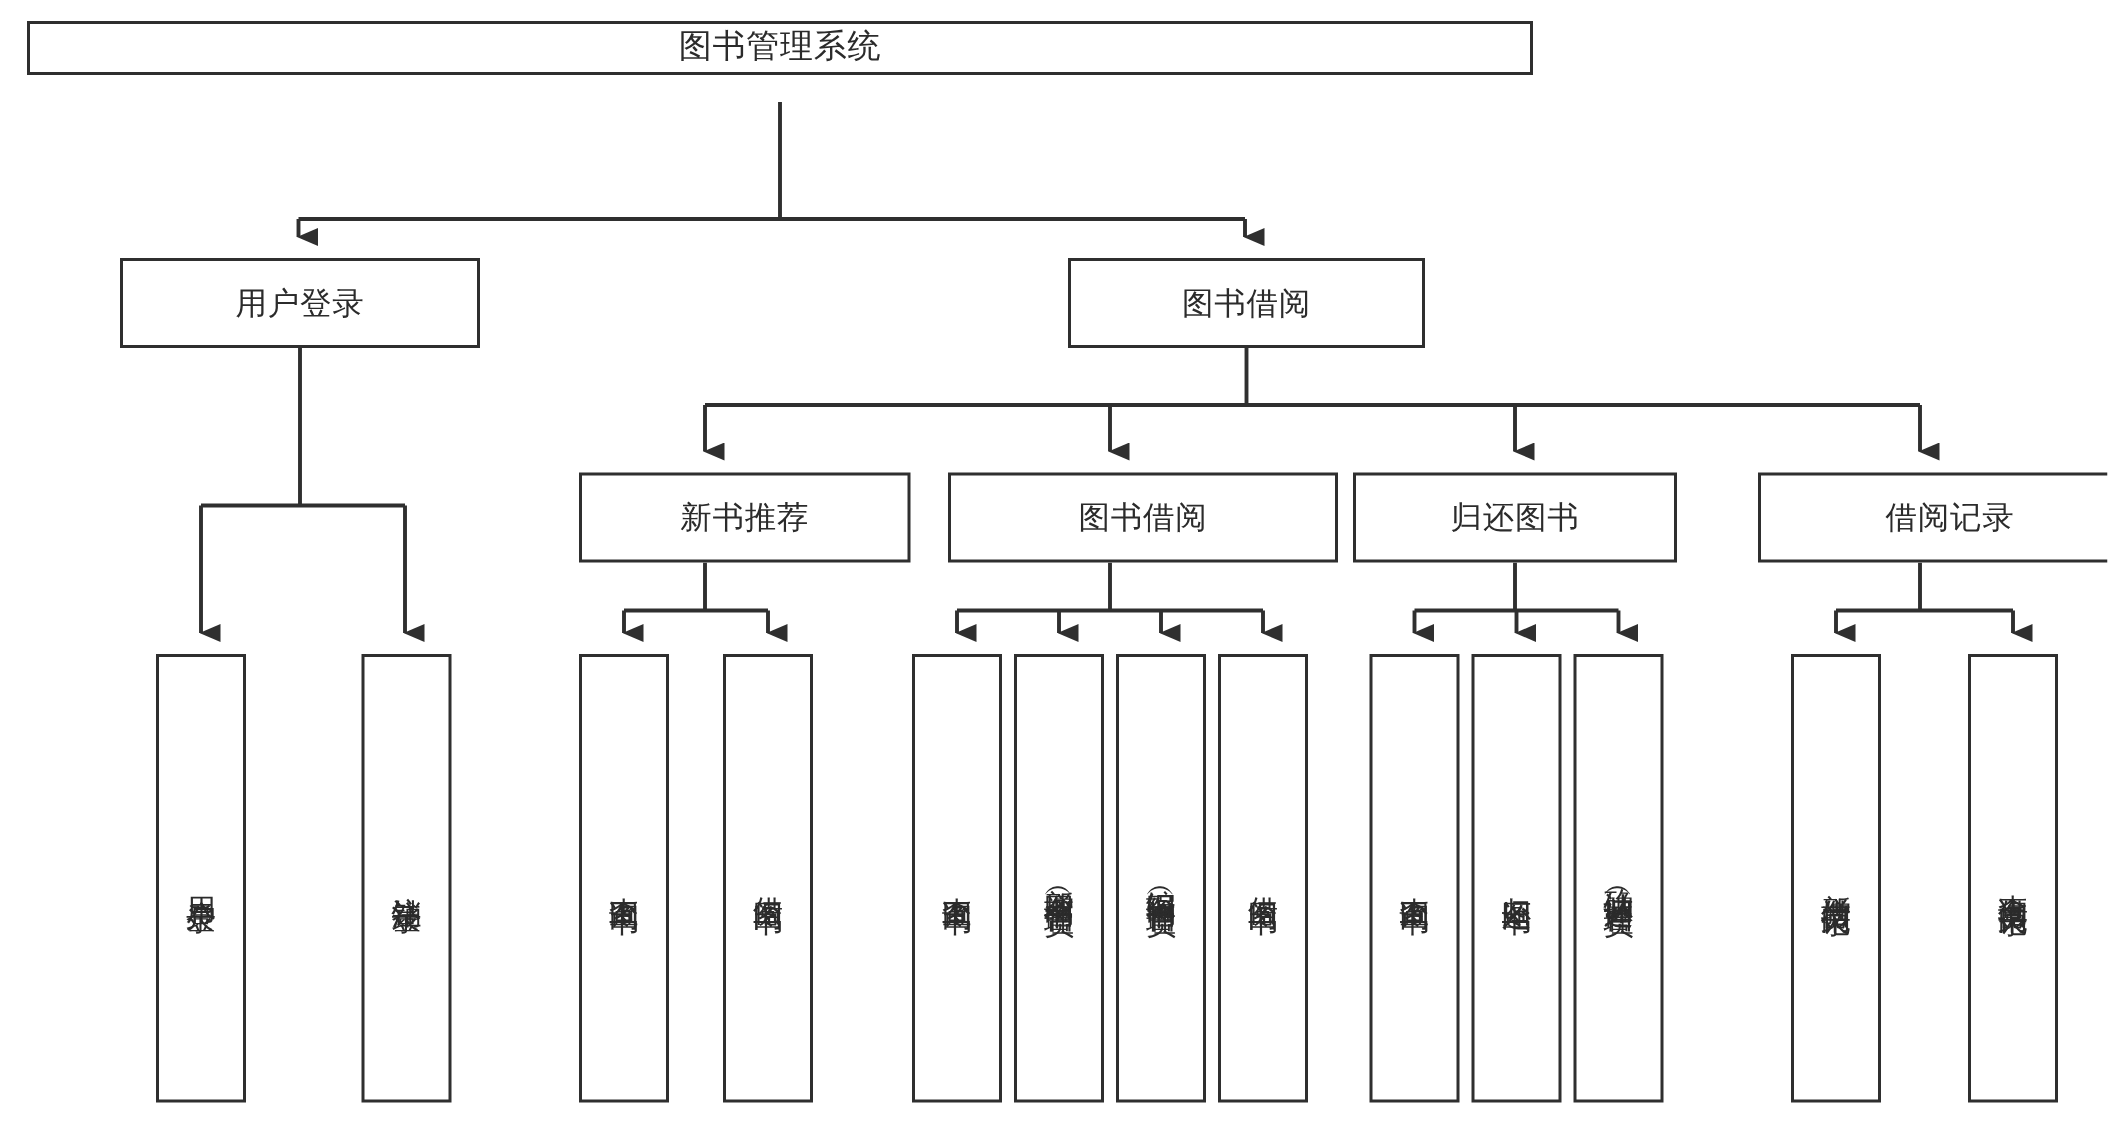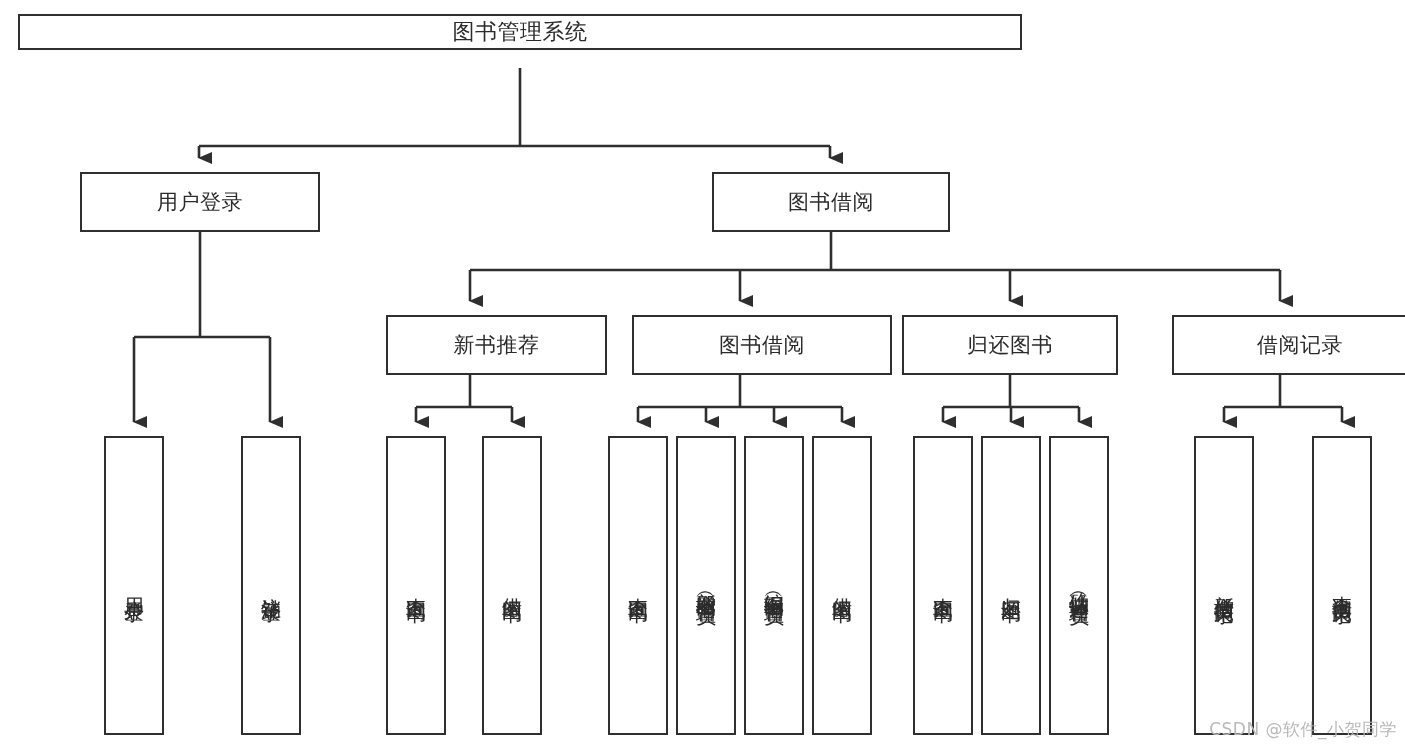--- a/index.html
+++ b/index.html
@@ -185,14 +185,13 @@
         <span class="node-label">确认归还（管理员）</span>
       </div>
       <div class="node leaf" style="left: 1194px; top: 436px; width: 60px; height: 299px; border-color: rgb(47, 47, 47); background: rgb(255, 255, 255);">
         <span class="node-label">新增借阅记录</span>
       </div>
       <div class="node leaf" style="left: 1312px; top: 436px; width: 60px; height: 299px; border-color: rgb(47, 47, 47); background: rgb(255, 255, 255);">
         <span class="node-label">查询借阅记录</span>
       </div>
     </div>
 
-  <div id="watermark" style="color: rgb(185, 185, 185);">CSDN @软件_小贺同学</div>
 </div>
 
 </body></html>

